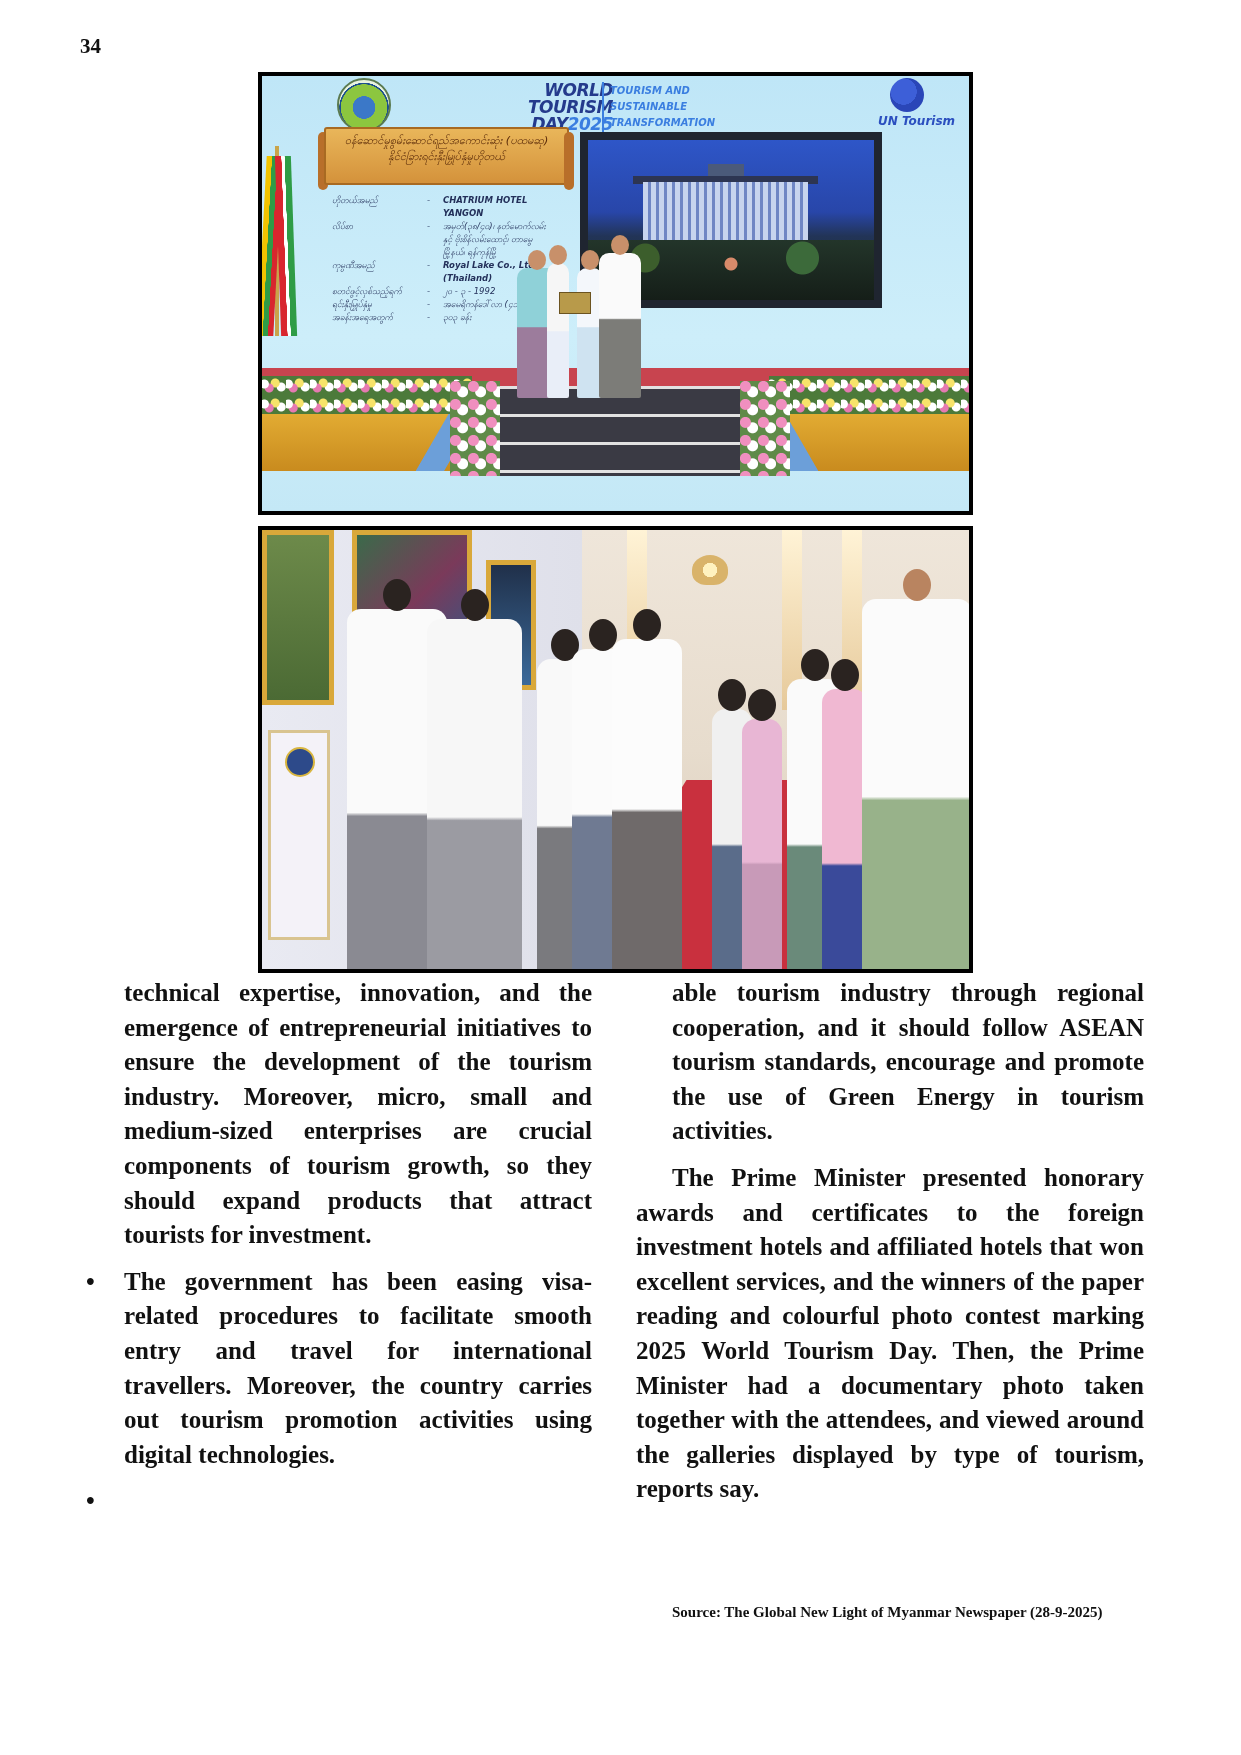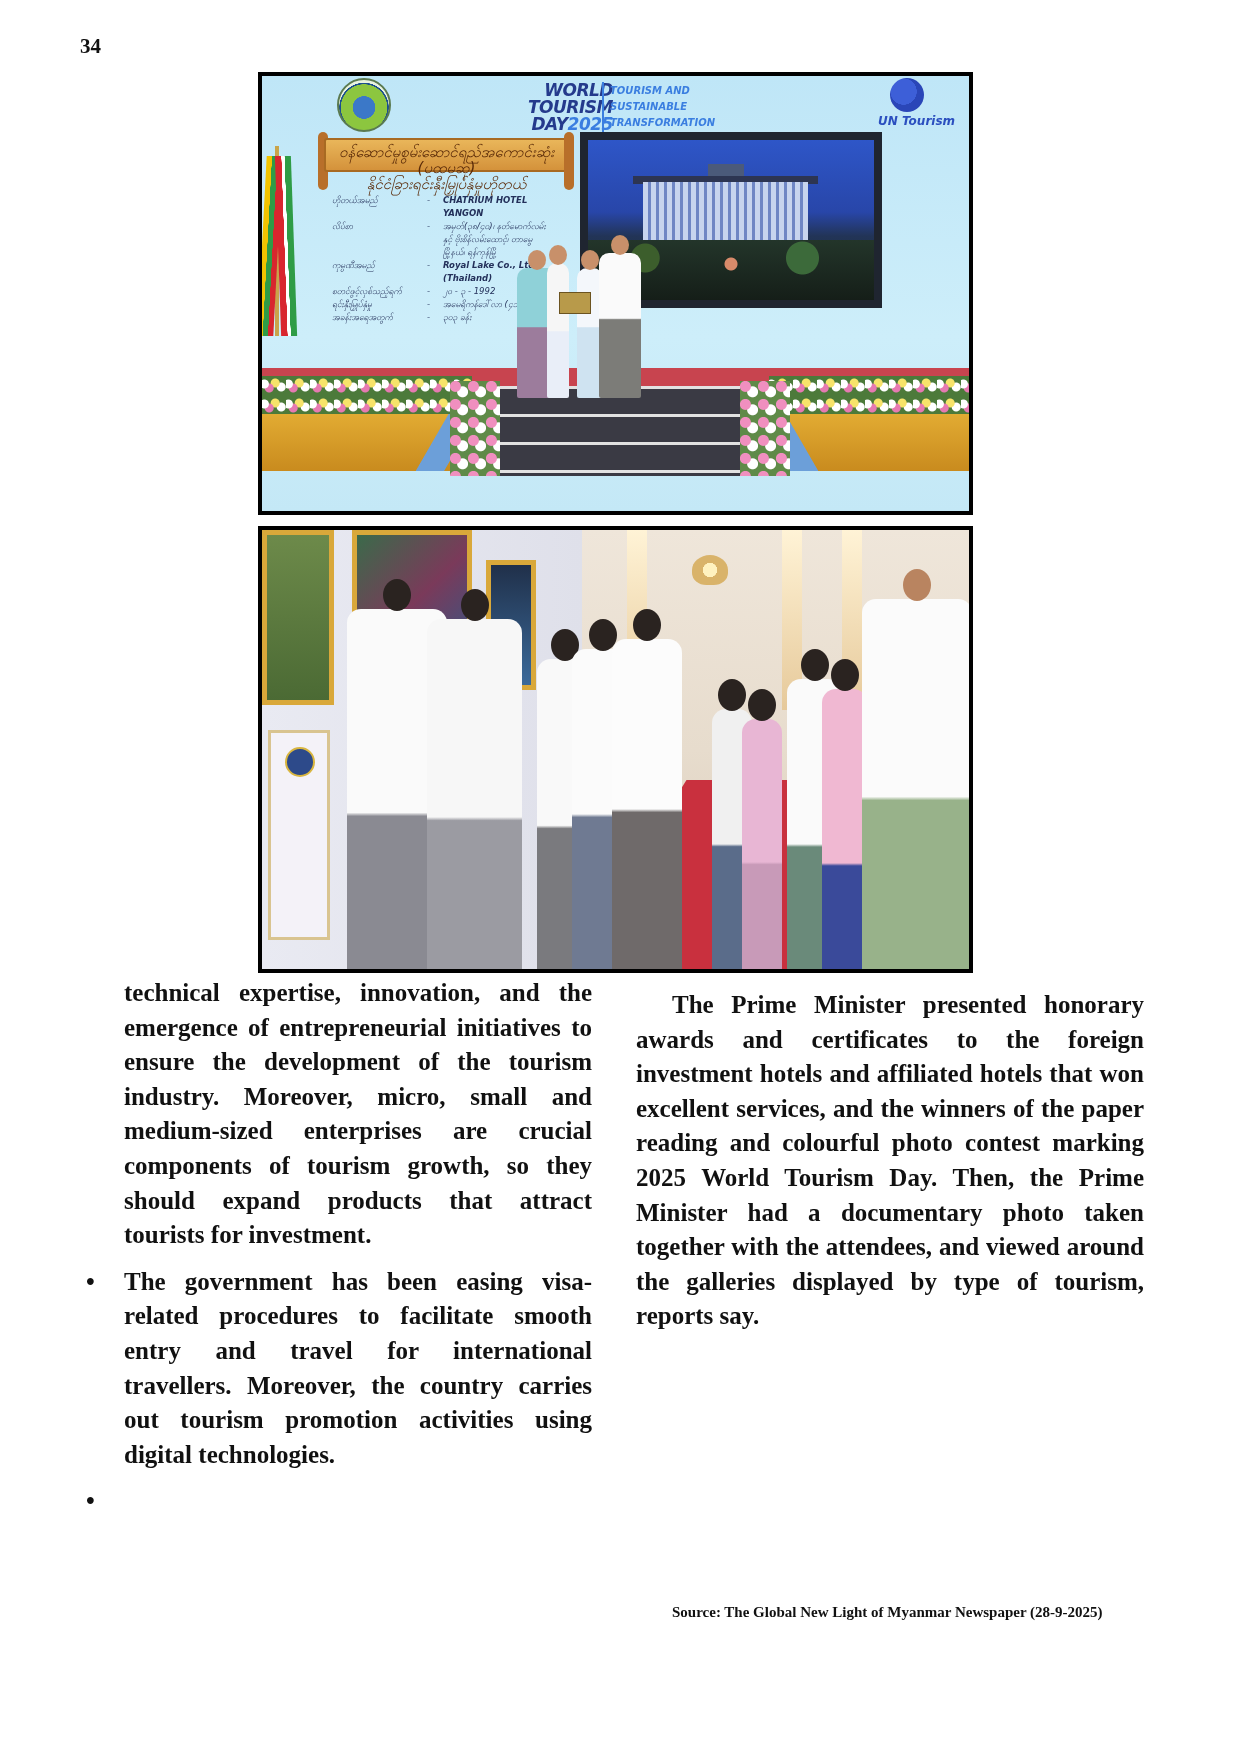--- a/index.html
+++ b/index.html
@@ -26,23 +26,23 @@
   .un-logo { position:absolute; left:628px; top:2px; width:34px; height:34px; border-radius:50%;
      background:radial-gradient(circle at 40% 40%, #3d5fd8 0 45%, #2a46b8 46% 100%); }
   .un-label { position:absolute; left:616px; top:38px; font-family:"DejaVu Sans","Liberation Sans",sans-serif;
      font-weight:bold; color:#2b4fbf; font-size:12px; }
 
   .flag { position:absolute; top:80px; width:16px; height:180px; }
   .flag.f1 { left:0px; background:linear-gradient(90deg,#f2c300 0 33%,#2f9c46 34% 66%,#d8262e 67% 100%); transform:skewX(-3deg); }
   .flag.f2 { left:16px; background:linear-gradient(90deg,#d8262e 0 40%,#ffffff 41% 60%,#2f9c46 61% 100%); transform:skewX(2deg); }
   .flag-pole { position:absolute; left:13px; top:70px; width:4px; height:190px; background:#c9a44a; }
 
-  .scroll-banner { position:absolute; left:62px; top:62px; width:245px; height:34px;
+  .scroll-banner { position:absolute; left:62px; top:51px; width:245px; height:58px;
      background:linear-gradient(180deg,#e9b65a,#d4923b); border:2px solid #a86a22; box-sizing:border-box;
-     border-radius:3px; color:#5a2a08; font-size:15px; text-align:center; line-height:16px; padding-top:4px;
+     border-radius:3px; color:#5a2a08; font-size:11px; text-align:center; line-height:16px; padding-top:4px;
      font-family:"DejaVu Sans",sans-serif; }
   .scroll-rod { position:absolute; top:56px; width:10px; height:58px; background:#b86f2a; border-radius:5px; }
   .scroll-rod.l { left:56px; } .scroll-rod.r { left:302px; }
 
   .info-table { position:absolute; left:70px; top:118px; font-family:"DejaVu Sans",sans-serif; font-size:8.5px; color:#23305a; }
   .info-row { display:flex; line-height:13px; }
   .info-row .k { width:95px; }
   .info-row .d { width:16px; }
   .info-row .v { width:110px; font-weight:bold; }
 
@@ -278,16 +278,17 @@
   <p class="bullet-item">
     <span class="bullet">•</span>
     <span>The government has been easing visa-related procedures to facilitate smooth entry and travel for international travellers. Moreover, the country carries out tourism promotion activities using digital technologies.</span>
   </p>
   <p class="bullet-item" style="text-align:left">
     <span class="bullet">•</span>
   </p>
 </div>
 
 <div class="col col-right">
+  <p class="cont-right">able tourism industry through regional cooperation, and it should follow ASEAN tourism standards, encourage and promote the use of Green Energy in tourism activities.</p>
   <p class="para-right">The Prime Minister presented honorary awards and certificates to the foreign investment hotels and affiliated hotels that won excellent services, and the winners of the paper reading and colourful photo contest marking 2025 World Tourism Day. Then, the Prime Minister had a documentary photo taken together with the attendees, and viewed around the galleries displayed by type of tourism, reports say.</p>
 </div>
 
 <div class="source">Source: The Global New Light of Myanmar Newspaper (28-9-2025)</div>
 
 </body></html>

